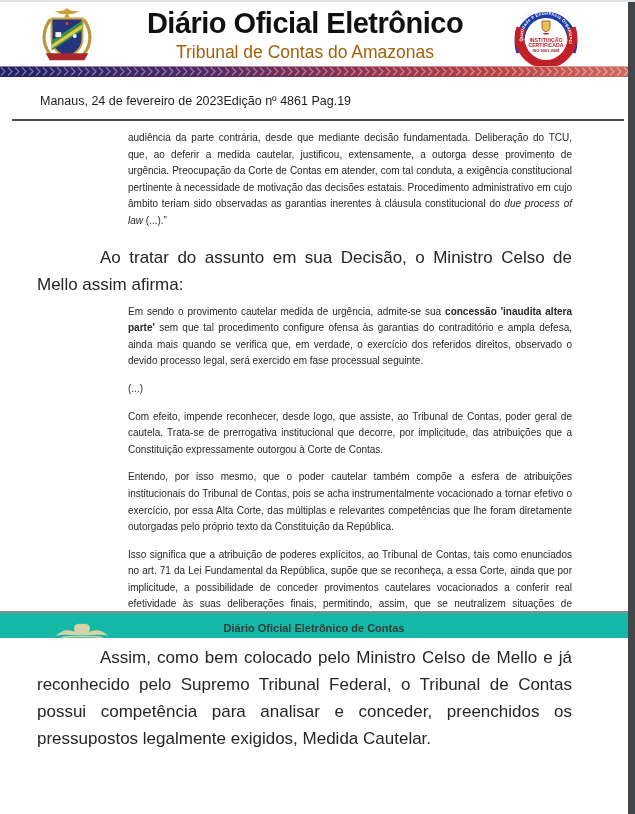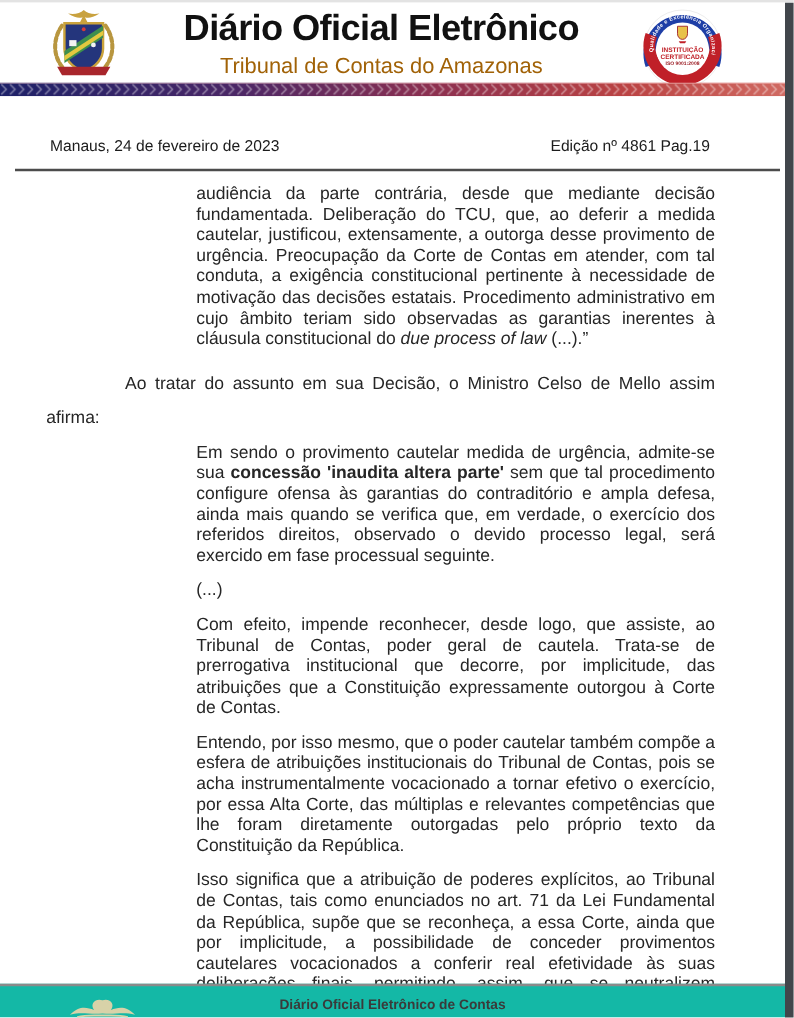--- a/index.html
+++ b/index.html
@@ -2,44 +2,44 @@
 <html lang="pt-BR"><head>
 <meta charset="utf-8">
 <style>
   html,body{margin:0;padding:0;background:#fff;}
   body{
     width:635px;height:814px;overflow:hidden;position:relative;
     font-family:"Liberation Sans","DejaVu Sans",sans-serif;color:#222;
     border-top:2px solid #e3e3e3;box-sizing:border-box;
   }
   .edge-strip{position:absolute;top:0;right:0;width:7px;height:814px;background:#41464b;}
-  .page{position:relative;width:628px;height:812px;background:#fff;}
+  .page{position:relative;width:628px;height:636px;background:#fff;}
 
   
   .header{display:flex;align-items:flex-start;padding:4px 0 0 38px;height:62px;box-sizing:border-box;}
   .crest{flex:0 0 auto;}
   .titles{flex:1 1 auto;text-align:center;margin-top:3px;}
   .doc-title{font-size:29px;font-weight:bold;color:#111;line-height:1.02;letter-spacing:-0.5px;}
   .doc-subtitle{font-size:17.5px;color:#a16207;margin-top:3px;}
   .seal{flex:0 0 auto;margin-right:50px;margin-top:1px;}
 
   .chevron-bar{height:11px;margin-top:2px;line-height:0;}
 
-  .meta-row{display:flex;justify-content:space-between;align-items:baseline;
-    padding:0 60px 0 40px;margin-top:33px;font-size:12.5px;color:#1c1c1c;}
+  .meta-row{display:flex;align-items:baseline;
+    padding:0 60px 0 40px;margin-top:17px;font-size:12.5px;color:#1c1c1c;}
   .rule{height:2px;background:#4c4c4c;margin:11px 0 0 12px;width:612px;}
 
   
   .doc-body{padding:9px 56px 0 37px;text-align:justify;color:#262626;}
   .doc-body p{margin:0;}
   .doc-body p.quote{
-    margin:0 0 11px 120px;font-size:14px;line-height:16.6px;
+    margin:0 0 11px 91px;font-size:10px;line-height:16.6px;
   }
   .doc-body p.para{
-    font-size:14px;line-height:27px;text-indent:63px;margin:14px 0 6px 0;
+    font-size:17px;line-height:27px;text-indent:63px;margin:14px 0 6px 0;
   }
   .doc-body b{font-weight:bold;}
   .doc-body i{font-style:italic;}
 
   
   .footer{position:absolute;left:0;bottom:0;width:628px;height:25px;
     border-top:2px solid #8a8a8a;background:#14b8a6;}
   .footer-eagle{position:absolute;left:54px;top:7px;}
   .footer-title{position:absolute;left:0;right:0;top:9px;text-align:center;
     font-size:11px;font-weight:bold;color:#3a3a3a;}

